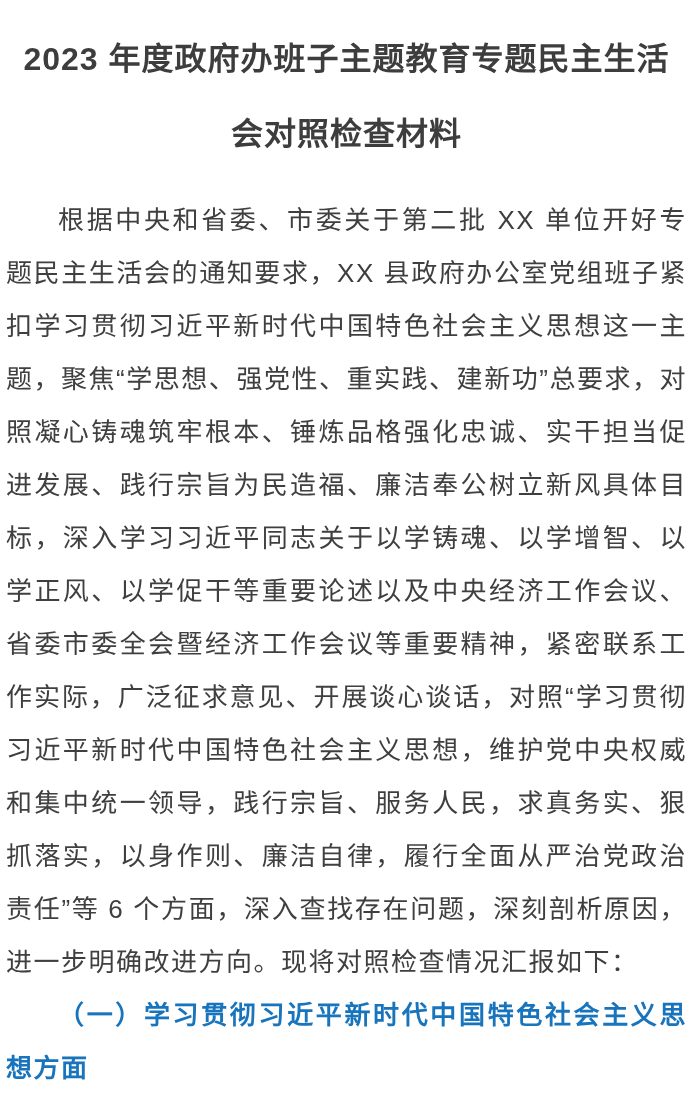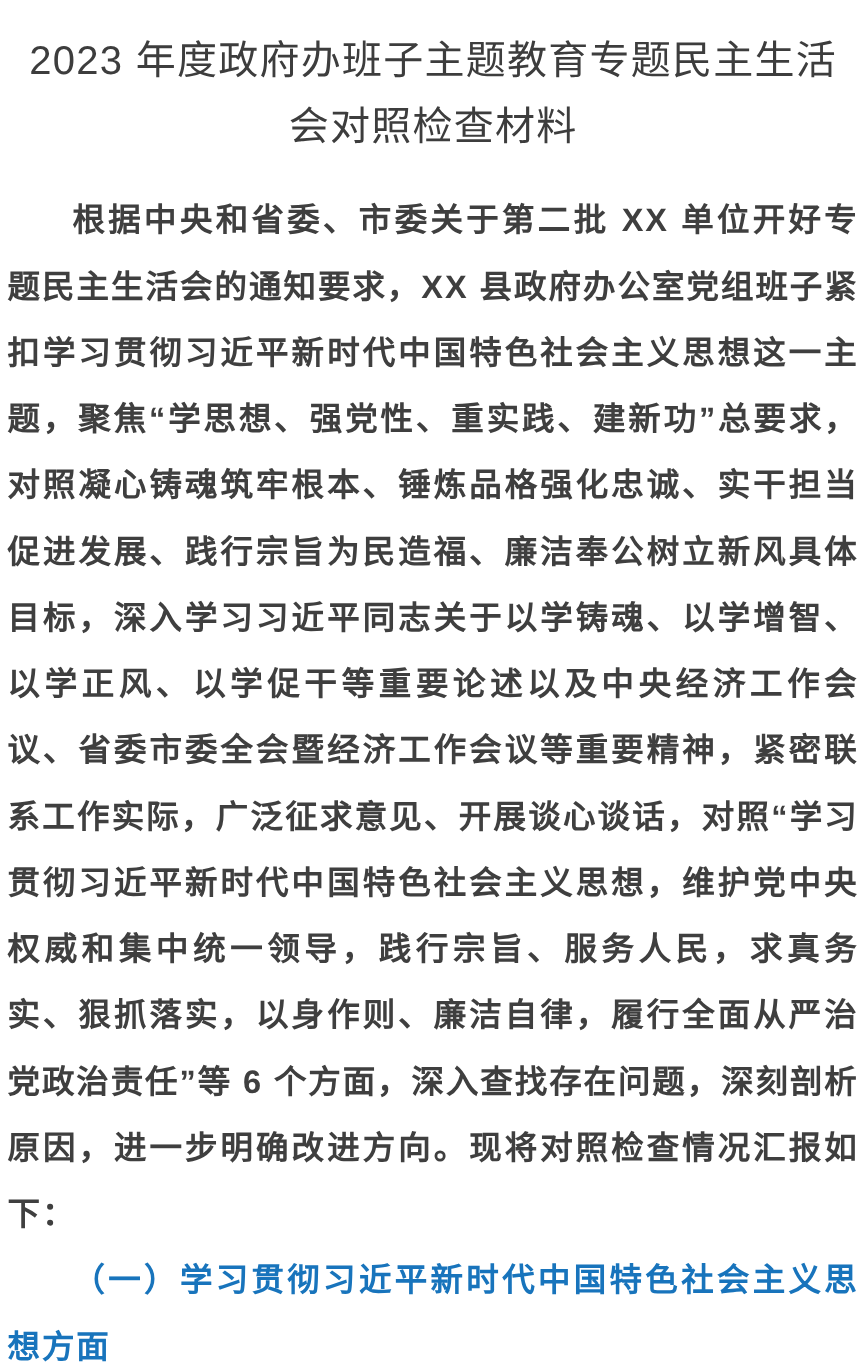--- a/index.html
+++ b/index.html
@@ -13,41 +13,41 @@
       width: 693px;
       height: 1097px;
       background: #ffffff;
       box-sizing: border-box;
       padding: 22px 6px 0 6px;
       overflow: hidden;
     }
     .doc-title {
       margin: 0 2px 22px 2px;
       font-size: 32px;
-      font-weight: normal;
+      font-weight: bold;
       color: #3d3d3d;
       text-align: center;
-      line-height: 53px;
+      line-height: 75px;
       letter-spacing: 1px;
     }
     .body-para,
     .heading-red,
     .heading-blue {
       margin: 0;
       font-size: 26px;
       line-height: 53px;
       letter-spacing: 1.5px;
       text-align: justify;
       text-justify: inter-ideograph;
       text-indent: 2em;
       word-break: break-all;
     }
     .body-para {
       color: #3f3f3f;
-      font-weight: bold;
+      font-weight: normal;
     }
     .heading-red {
       color: #ff0000;
       font-weight: bold;
     }
     .heading-blue {
       color: #1874bc;
       font-weight: bold;
     }
   </style>

